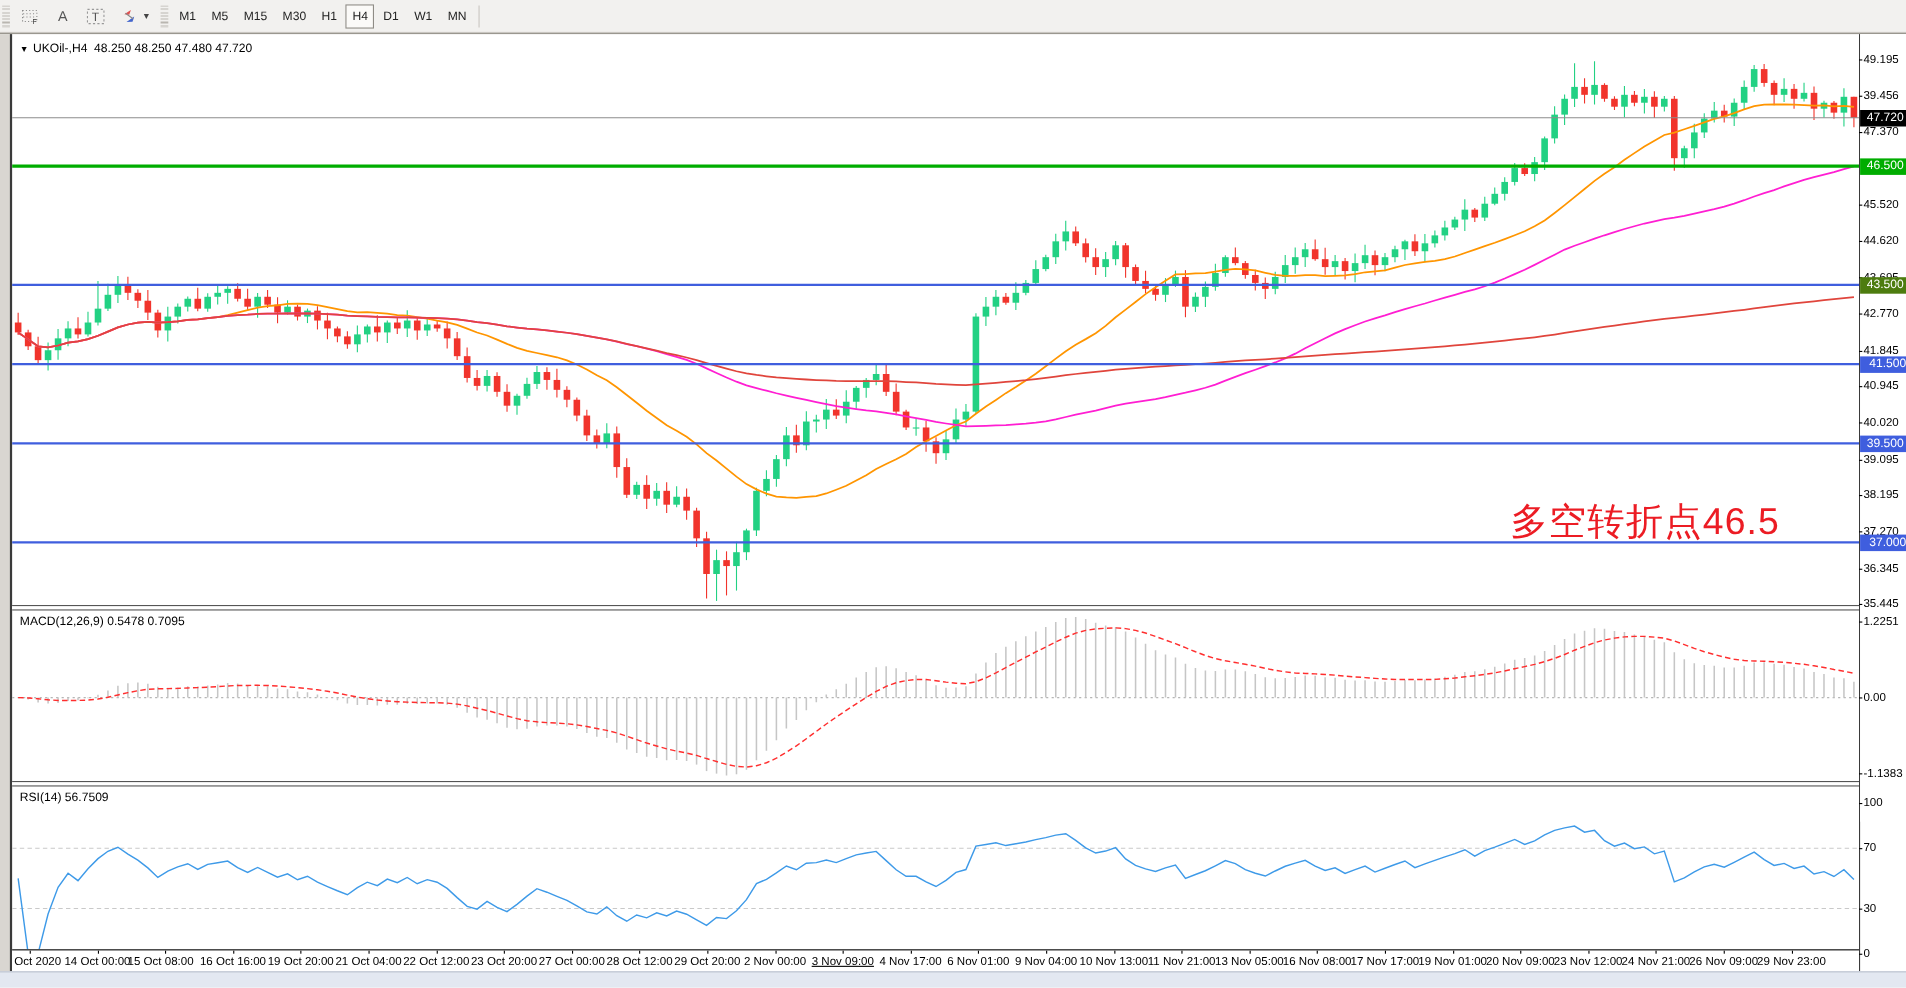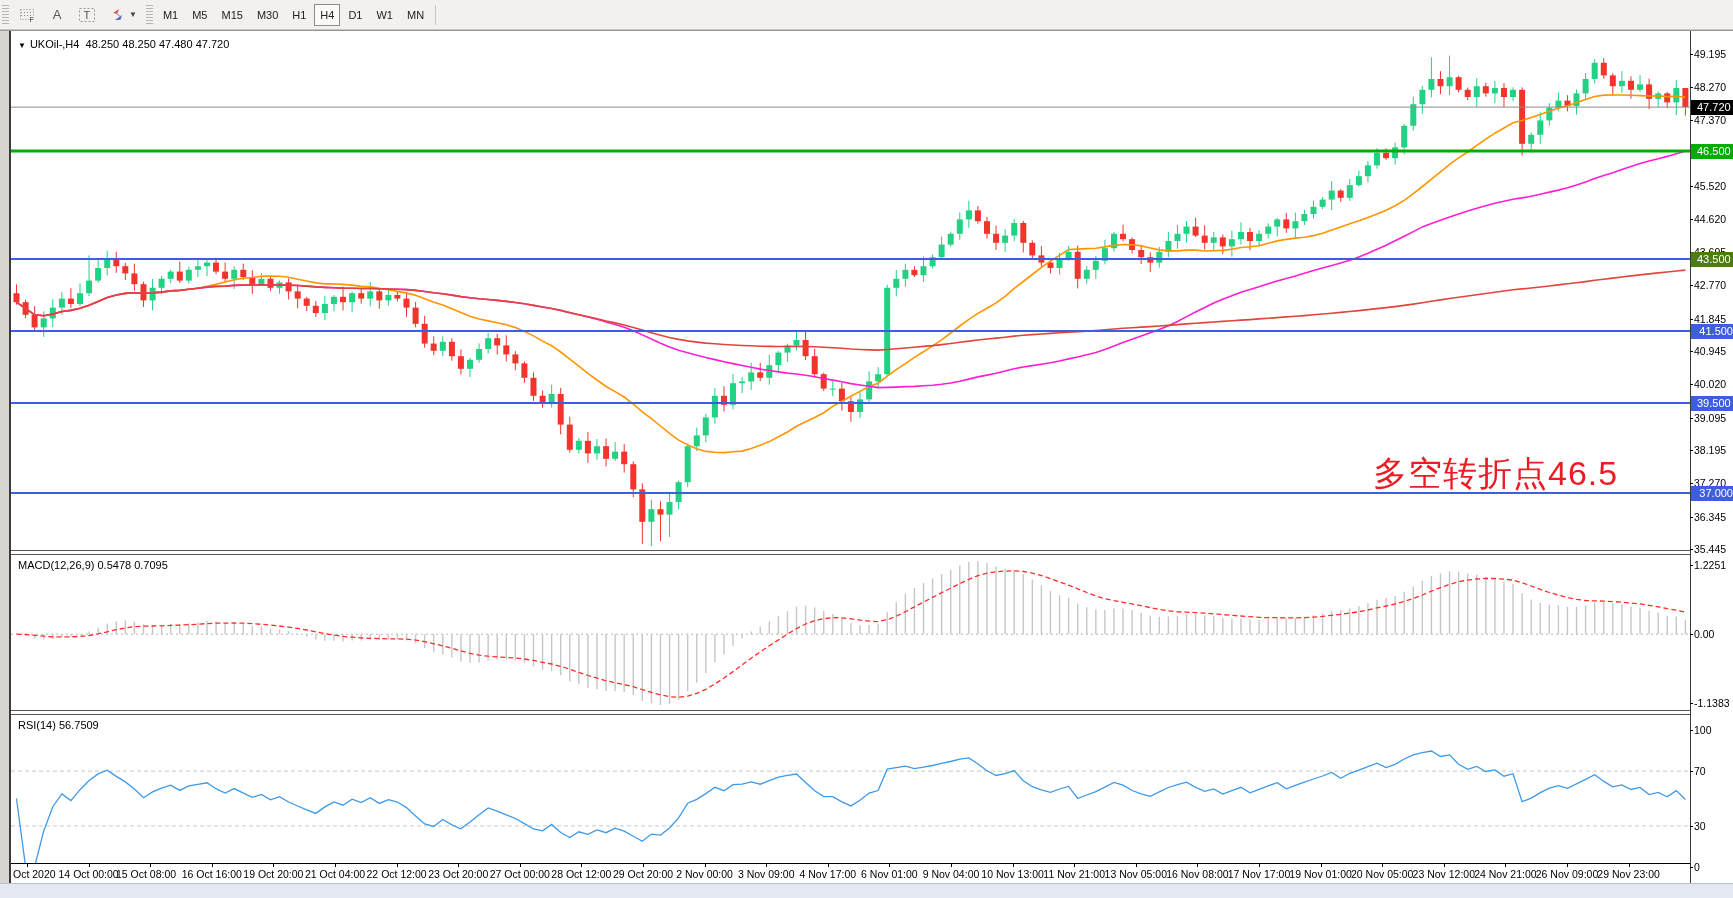--- a/index.html
+++ b/index.html
@@ -700,57 +700,57 @@
           <div class="time-label" style="left: 447.2px;">23 Oct 20:00</div>
           <div class="time-tick" style="left: 508.8px;"></div>
           <div class="time-label" style="left: 508.8px;">27 Oct 00:00</div>
           <div class="time-tick" style="left: 570.4px;"></div>
           <div class="time-label" style="left: 570.4px;">28 Oct 12:00</div>
           <div class="time-tick" style="left: 632px;"></div>
           <div class="time-label" style="left: 632px;">29 Oct 20:00</div>
           <div class="time-tick" style="left: 693.6px;"></div>
           <div class="time-label" style="left: 693.6px;">2 Nov 00:00</div>
           <div class="time-tick" style="left: 755.2px;"></div>
-          <div class="time-label" style="left: 755.2px;">3 Nov 09:00</div>
+          <div class="time-label" style="left: 755.2px; text-decoration: underline;">3 Nov 09:00</div>
           <div class="time-tick" style="left: 816.8px;"></div>
           <div class="time-label" style="left: 816.8px;">4 Nov 17:00</div>
           <div class="time-tick" style="left: 878.4px;"></div>
           <div class="time-label" style="left: 878.4px;">6 Nov 01:00</div>
           <div class="time-tick" style="left: 940px;"></div>
           <div class="time-label" style="left: 940px;">9 Nov 04:00</div>
           <div class="time-tick" style="left: 1001.6px;"></div>
           <div class="time-label" style="left: 1001.6px;">10 Nov 13:00</div>
           <div class="time-tick" style="left: 1063.2px;"></div>
           <div class="time-label" style="left: 1063.2px;">11 Nov 21:00</div>
           <div class="time-tick" style="left: 1124.8px;"></div>
           <div class="time-label" style="left: 1124.8px;">13 Nov 05:00</div>
           <div class="time-tick" style="left: 1186.4px;"></div>
           <div class="time-label" style="left: 1186.4px;">16 Nov 08:00</div>
           <div class="time-tick" style="left: 1248px;"></div>
           <div class="time-label" style="left: 1248px;">17 Nov 17:00</div>
           <div class="time-tick" style="left: 1309.6px;"></div>
           <div class="time-label" style="left: 1309.6px;">19 Nov 01:00</div>
           <div class="time-tick" style="left: 1371.2px;"></div>
-          <div class="time-label" style="left: 1371.2px;">20 Nov 05:00</div>
+          <div class="time-label" style="left: 1371.2px;">20 Nov 09:00</div>
           <div class="time-tick" style="left: 1432.8px;"></div>
           <div class="time-label" style="left: 1432.8px;">23 Nov 12:00</div>
           <div class="time-tick" style="left: 1494.4px;"></div>
           <div class="time-label" style="left: 1494.4px;">24 Nov 21:00</div>
           <div class="time-tick" style="left: 1556px;"></div>
           <div class="time-label" style="left: 1556px;">26 Nov 09:00</div>
           <div class="time-tick" style="left: 1617.6px;"></div>
           <div class="time-label" style="left: 1617.6px;">29 Nov 23:00</div>
         </div>
       <div class="annotation" id="annotation" style="color: rgb(236, 28, 36);">多空转折点46.5</div>
     </div>
 
     <div class="axis-sep"></div>
     <div class="axis-col" id="axis-col">
         <div class="ax-label" style="top: 16px;">49.195</div>
-        <div class="ax-label" style="top: 49.3px;">48.270</div>
+        <div class="ax-label" style="top: 49.3px;">39.456</div>
         <div class="ax-label" style="top: 81.7px;">47.370</div>
         <div class="ax-label" style="top: 148.3px;">45.520</div>
         <div class="ax-label" style="top: 180.7px;">44.620</div>
         <div class="ax-label" style="top: 214px;">43.695</div>
         <div class="ax-label" style="top: 247.3px;">42.770</div>
         <div class="ax-label" style="top: 280.6px;">41.845</div>
         <div class="ax-label" style="top: 313px;">40.945</div>
         <div class="ax-label" style="top: 346.3px;">40.020</div>
         <div class="ax-label" style="top: 379.6px;">39.095</div>
         <div class="ax-label" style="top: 412px;">38.195</div>

